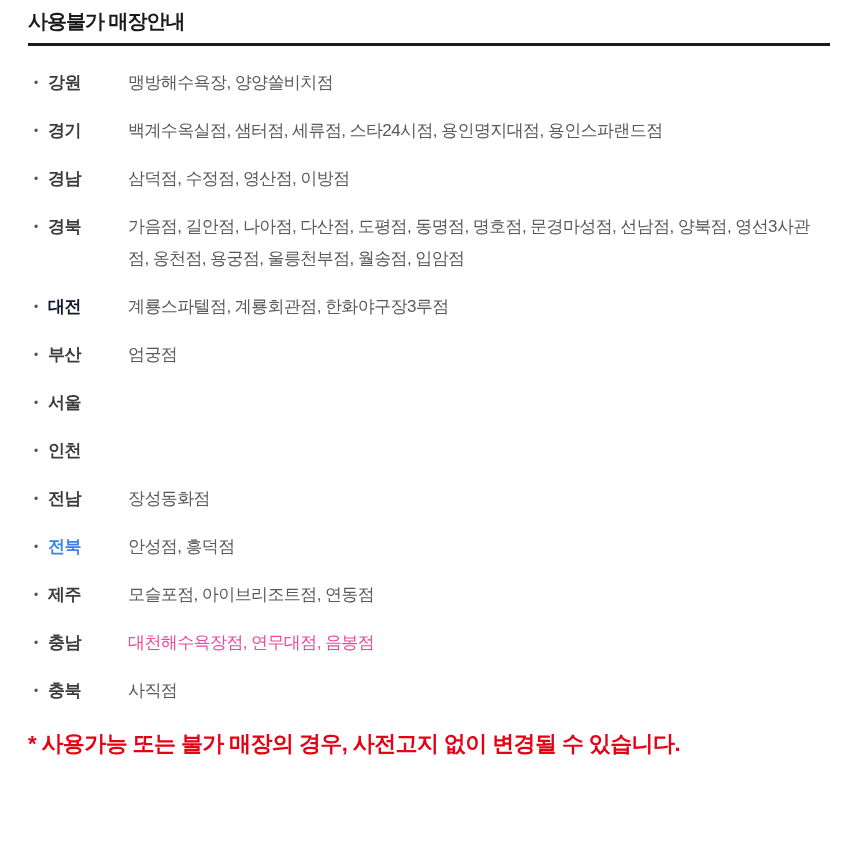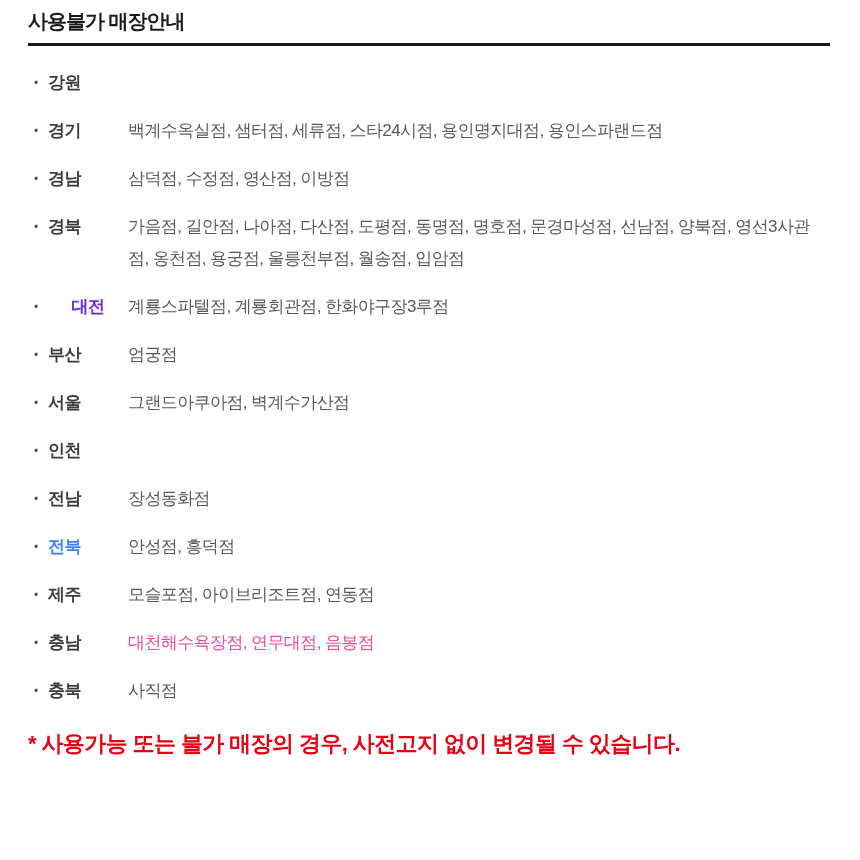--- a/index.html
+++ b/index.html
@@ -73,20 +73,21 @@
 <div class="page">
 
   <h1 class="page-title" style="color: rgb(26, 26, 26);">사용불가 매장안내</h1>
   <hr class="title-rule" style="border-top-color: rgb(26, 26, 26);">
 
   <ul class="store-list">
 
     <li class="region-row">
       <span class="bullet">•</span>
       <span class="region-name" style="color: rgb(60, 60, 60);">강원</span>
+      <span class="region-stores" style="color: rgb(89, 89, 89);">맹방해수욕장, 양양쏠비치점</span>
     </li>
 
     <li class="region-row">
       <span class="bullet">•</span>
       <span class="region-name" style="color: rgb(60, 60, 60);">경기</span>
       <span class="region-stores" style="color: rgb(89, 89, 89);">백계수옥실점, 샘터점, 세류점, 스타24시점, 용인명지대점, 용인스파랜드점</span>
     </li>
 
     <li class="region-row">
       <span class="bullet">•</span>
@@ -95,34 +96,33 @@
     </li>
 
     <li class="region-row">
       <span class="bullet">•</span>
       <span class="region-name" style="color: rgb(60, 60, 60);">경북</span>
       <span class="region-stores" style="color: rgb(89, 89, 89);">가음점, 길안점, 나아점, 다산점, 도평점, 동명점, 명호점, 문경마성점, 선남점, 양북점, 영선3사관점, 옹천점, 용궁점, 울릉천부점, 월송점, 입암점</span>
     </li>
 
     <li class="region-row">
       <span class="bullet">•</span>
-      <span class="region-name" style="color: #6d28d9; text-align: center;">대전</span>
+      <span class="region-name" style="color: #0f172a;">대전</span>
       <span class="region-stores" style="color: rgb(89, 89, 89);">계룡스파텔점, 계룡회관점, 한화야구장3루점</span>
     </li>
 
     <li class="region-row">
       <span class="bullet">•</span>
       <span class="region-name" style="color: rgb(60, 60, 60);">부산</span>
       <span class="region-stores" style="color: rgb(89, 89, 89);">엄궁점</span>
     </li>
 
     <li class="region-row">
       <span class="bullet">•</span>
       <span class="region-name" style="color: rgb(60, 60, 60);">서울</span>
-      <span class="region-stores" style="color: rgb(89, 89, 89);">그랜드아쿠아점, 벽계수가산점</span>
     </li>
 
     <li class="region-row">
       <span class="bullet">•</span>
       <span class="region-name" style="color: rgb(60, 60, 60);">인천</span>
     </li>
 
     <li class="region-row">
       <span class="bullet">•</span>
       <span class="region-name" style="color: rgb(60, 60, 60);">전남</span>

